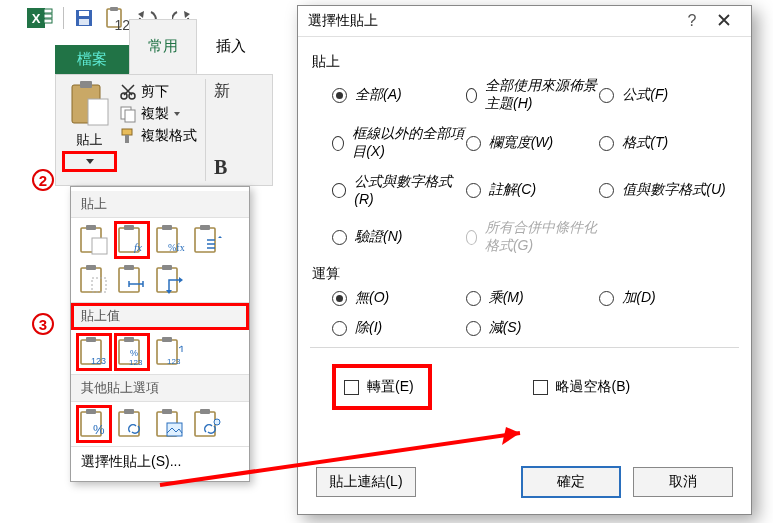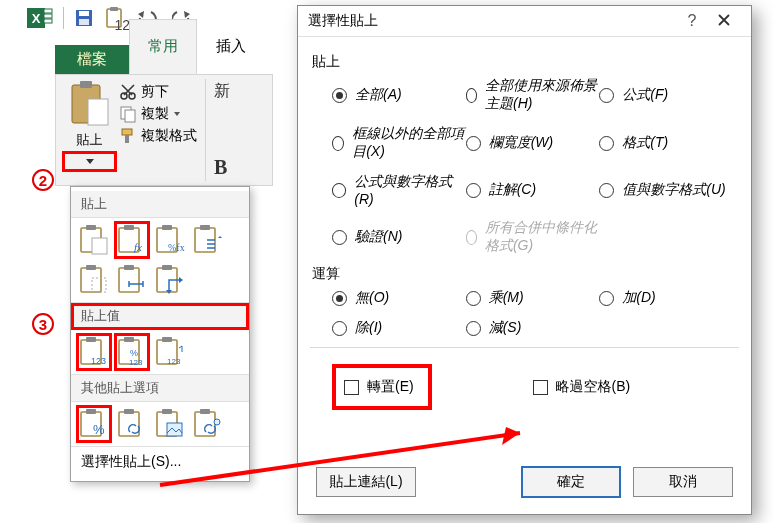--- a/index.html
+++ b/index.html
@@ -29,21 +29,21 @@
   .ribbon-tabs {
     position: absolute;
     top: 44px;
     left: 55px;
     display: flex;
     align-items: flex-end;
     height: 30px;
   }
   .tab-file {
     background: #217346;
-    color: #fef9c3;
+    color: #5eead4;
     padding: 5px 22px;
     font-size: 15px;
     cursor: pointer;
   }
   .tab-norm {
     padding: 17px 18px;
     font-size: 15px;
     cursor: pointer;
     border: 1px solid transparent;
   }

